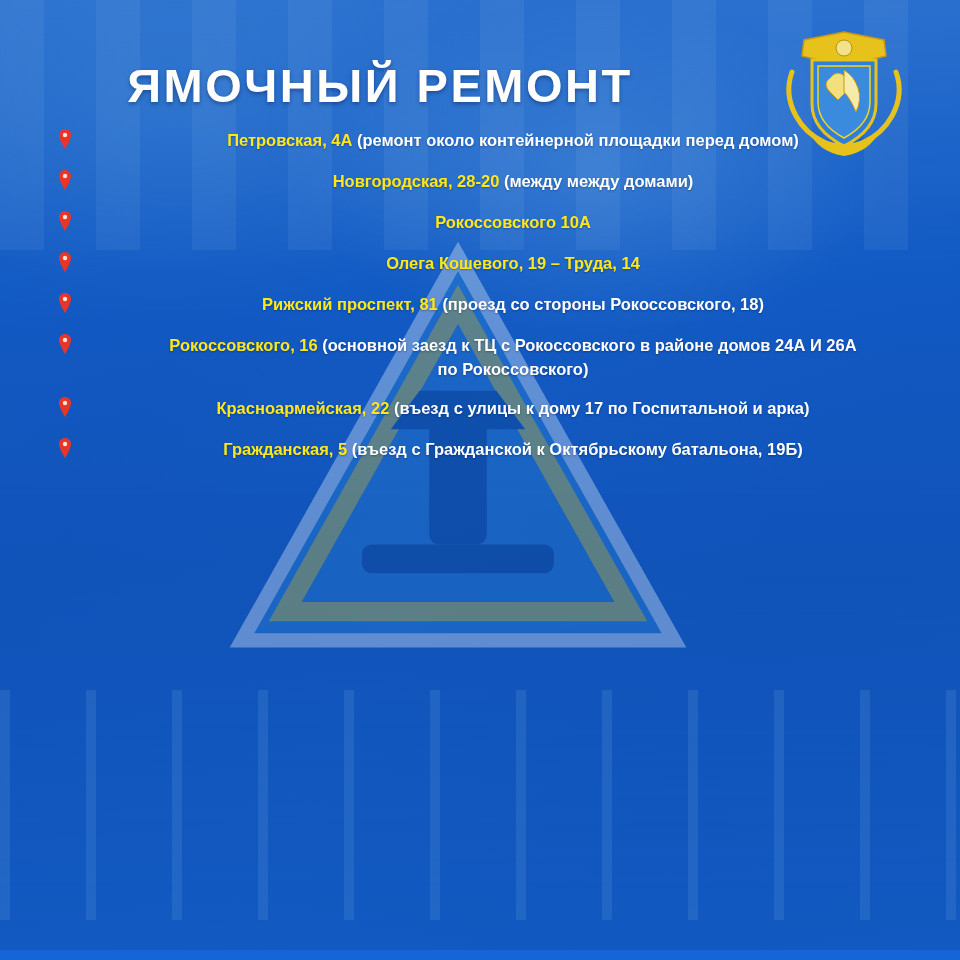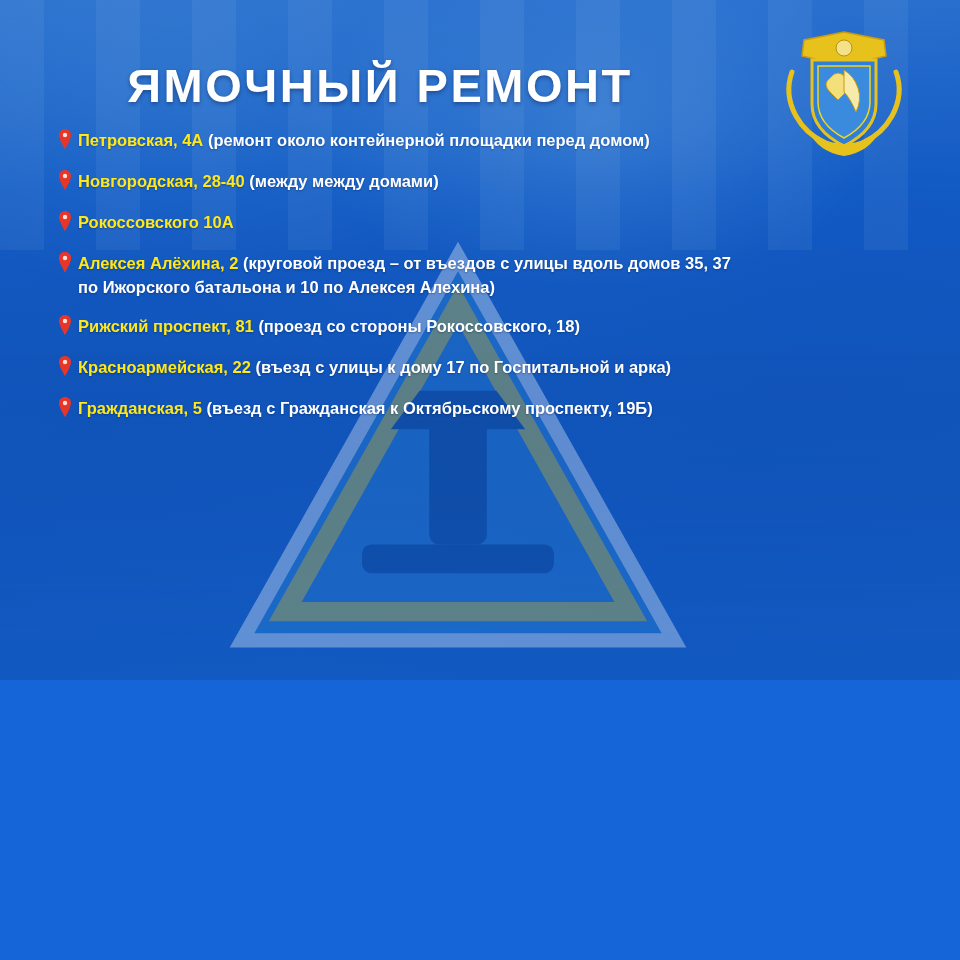--- a/index.html
+++ b/index.html
@@ -10,21 +10,21 @@
     width: 960px;
     height: 960px;
     font-family: "Liberation Sans", sans-serif;
     background: #1565d8;
     overflow: hidden;
   }
 
   #poster {
     position: relative;
     width: 960px;
-    height: 680px;
+    height: 950px;
     background:
       linear-gradient(180deg, rgba(18,92,200,0.88) 0%, rgba(16,86,195,0.90) 35%, rgba(17,88,198,0.93) 70%, rgba(19,95,205,0.95) 100%),
       linear-gradient(120deg, #2a7ad0 0%, #1f6ec6 25%, #2b82d6 50%, #1c6ac2 75%, #2573c9 100%);
     overflow: hidden;
   }
 
   
   .bg-blur {
     position: absolute;
     inset: 0;
@@ -81,20 +81,21 @@
     letter-spacing: 2.5px;
     text-shadow: 0 2px 4px rgba(0,0,40,0.35);
     font-family: "Liberation Sans", sans-serif;
   }
 
   .list {
     position: absolute;
     left: 58px;
     top: 128px;
     width: 890px;
+    text-align: center;
   }
 
   .item {
     position: relative;
     padding-left: 20px;
     margin-bottom: 17px;
     color: #ffffff;
     font-size: 16.5px;
     line-height: 24px;
     text-shadow: 0 1px 2px rgba(0,20,60,0.35);
@@ -165,77 +166,78 @@
         </svg>
       <span class="street">Петровская, 4А</span>
       <span class="detail">(ремонт около контейнерной площадки перед домом)</span>
     </div>
 
     <div class="item">
       <svg class="pin" viewBox="0 0 14 20">
           <path d="M7 0c-3.3 0-6 2.6-6 5.9C1 10.4 7 20 7 20s6-9.6 6-14.1C13 2.6 10.3 0 7 0z" fill="#e8352a"></path>
           <circle cx="7" cy="6" r="2.2" fill="#ffe2d8"></circle>
         </svg>
-      <span class="street">Новгородская, 28-40</span>
+      <span class="street">Новгородская, 28-20</span>
       <span class="detail">(между между домами)</span>
     </div>
 
     <div class="item">
       <svg class="pin" viewBox="0 0 14 20">
           <path d="M7 0c-3.3 0-6 2.6-6 5.9C1 10.4 7 20 7 20s6-9.6 6-14.1C13 2.6 10.3 0 7 0z" fill="#e8352a"></path>
           <circle cx="7" cy="6" r="2.2" fill="#ffe2d8"></circle>
         </svg>
       <span class="street">Рокоссовского 10А</span>
       <span class="detail"></span>
     </div>
 
 
 
 
     <div class="item">
       <svg class="pin" viewBox="0 0 14 20">
           <path d="M7 0c-3.3 0-6 2.6-6 5.9C1 10.4 7 20 7 20s6-9.6 6-14.1C13 2.6 10.3 0 7 0z" fill="#e8352a"></path>
           <circle cx="7" cy="6" r="2.2" fill="#ffe2d8"></circle>
         </svg>
+      <span class="street">Олега Кошевого, 19 – Труда, 14</span>
       <span class="detail"></span>
     </div>
 
-    <div class="item tall">
-      <svg class="pin" viewBox="0 0 14 20">
-          <path d="M7 0c-3.3 0-6 2.6-6 5.9C1 10.4 7 20 7 20s6-9.6 6-14.1C13 2.6 10.3 0 7 0z" fill="#e8352a"></path>
-          <circle cx="7" cy="6" r="2.2" fill="#ffe2d8"></circle>
-        </svg>
-      <span class="street">Алексея Алёхина, 2</span>
-      <span class="detail">(круговой проезд – от въездов с улицы вдоль домов 35, 37</span>
-      <span class="cont">по Ижорского батальона и 10 по Алексея Алехина)</span>
-    </div>
 
     <div class="item">
       <svg class="pin" viewBox="0 0 14 20">
           <path d="M7 0c-3.3 0-6 2.6-6 5.9C1 10.4 7 20 7 20s6-9.6 6-14.1C13 2.6 10.3 0 7 0z" fill="#e8352a"></path>
           <circle cx="7" cy="6" r="2.2" fill="#ffe2d8"></circle>
         </svg>
       <span class="street">Рижский проспект, 81</span>
       <span class="detail">(проезд со стороны Рокоссовского, 18)</span>
     </div>
 
+    <div class="item tall">
+      <svg class="pin" viewBox="0 0 14 20">
+          <path d="M7 0c-3.3 0-6 2.6-6 5.9C1 10.4 7 20 7 20s6-9.6 6-14.1C13 2.6 10.3 0 7 0z" fill="#e8352a"></path>
+          <circle cx="7" cy="6" r="2.2" fill="#ffe2d8"></circle>
+        </svg>
+      <span class="street">Рокоссовского, 16</span>
+      <span class="detail">(основной заезд к ТЦ с Рокоссовского в районе домов 24А И 26А</span>
+      <span class="cont">по Рокоссовского)</span>
+    </div>
 
     <div class="item">
       <svg class="pin" viewBox="0 0 14 20">
           <path d="M7 0c-3.3 0-6 2.6-6 5.9C1 10.4 7 20 7 20s6-9.6 6-14.1C13 2.6 10.3 0 7 0z" fill="#e8352a"></path>
           <circle cx="7" cy="6" r="2.2" fill="#ffe2d8"></circle>
         </svg>
       <span class="street">Красноармейская, 22</span>
       <span class="detail">(въезд с улицы к дому 17 по Госпитальной и арка)</span>
     </div>
 
 
     <div class="item">
       <svg class="pin" viewBox="0 0 14 20">
           <path d="M7 0c-3.3 0-6 2.6-6 5.9C1 10.4 7 20 7 20s6-9.6 6-14.1C13 2.6 10.3 0 7 0z" fill="#e8352a"></path>
           <circle cx="7" cy="6" r="2.2" fill="#ffe2d8"></circle>
         </svg>
       <span class="street">Гражданская, 5</span>
-      <span class="detail">(въезд с Гражданская к Октябрьскому проспекту, 19Б)</span>
+      <span class="detail">(въезд с Гражданской к Октябрьскому батальона, 19Б)</span>
     </div>
 
   </div>
 </div>
 
 </body></html>

